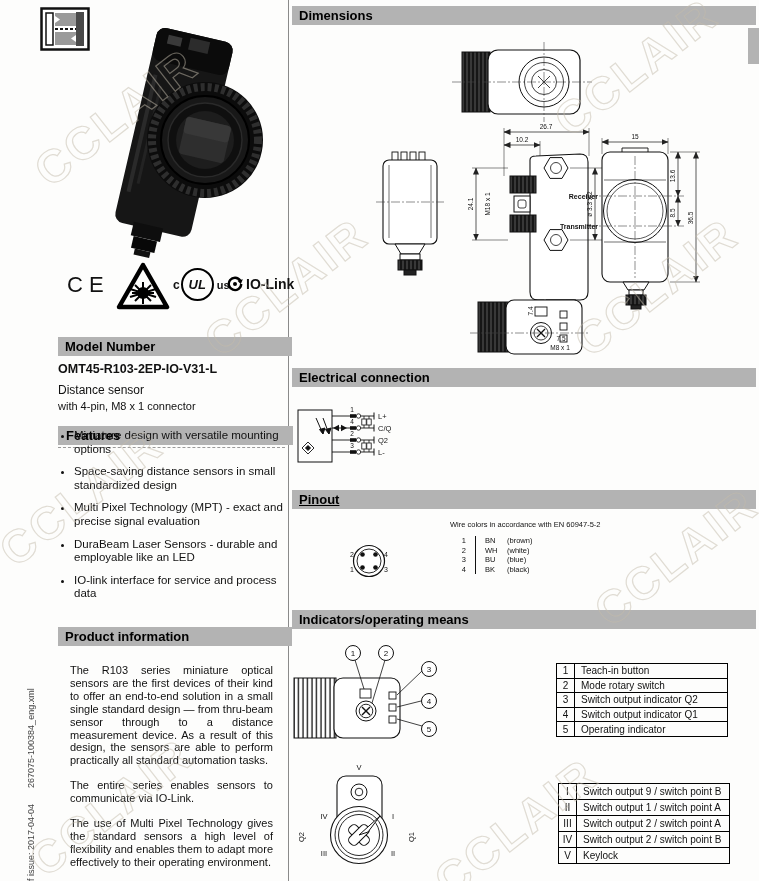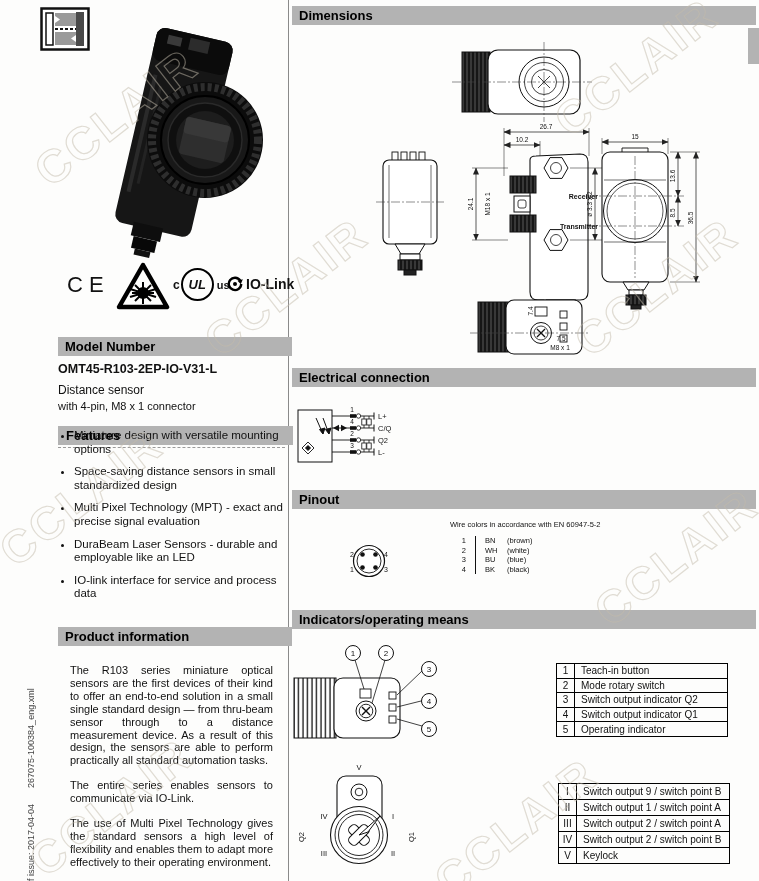--- a/index.html
+++ b/index.html
@@ -339,21 +339,21 @@
     <text x="60" y="51.5">3</text>
   </g>
   <g fill="#111" font-size="7.5">
     <text x="86" y="22.5">L+</text>
     <text x="86" y="34.5">C/Q</text>
     <text x="86" y="46.5">Q2</text>
     <text x="86" y="58.5">L-</text>
   </g>
 </svg>
 
-<div class="abs hdr" style="left:292px;top:490px;width:457px;">Pinout</div>
+<div class="abs hdr" style="left:292px;top:490px;width:457px;text-decoration:underline;">Pinout</div>
 <div class="abs" style="left:292px;top:516px;width:464px;height:98px;">
   <div class="abs pnote" style="left:158px;top:4px;">Wire colors in accordance with EN 60947-5-2</div>
   <svg class="abs" style="left:38px;top:16px;" width="80" height="58" viewBox="0 0 80 58">
     <circle cx="39" cy="29" r="15.5" fill="#fff" stroke="#111" stroke-width="1.2"></circle>
     <circle cx="39" cy="29" r="12" fill="none" stroke="#111" stroke-width="0.9"></circle>
     <circle cx="32.5" cy="22.5" r="2.3" fill="#111"></circle>
       <circle cx="45.5" cy="22.5" r="2.3" fill="#111"></circle>
     <circle cx="32.5" cy="35.5" r="2.3" fill="#111"></circle>
       <circle cx="45.5" cy="35.5" r="2.3" fill="#111"></circle>
     <g fill="#111" font-size="7">

